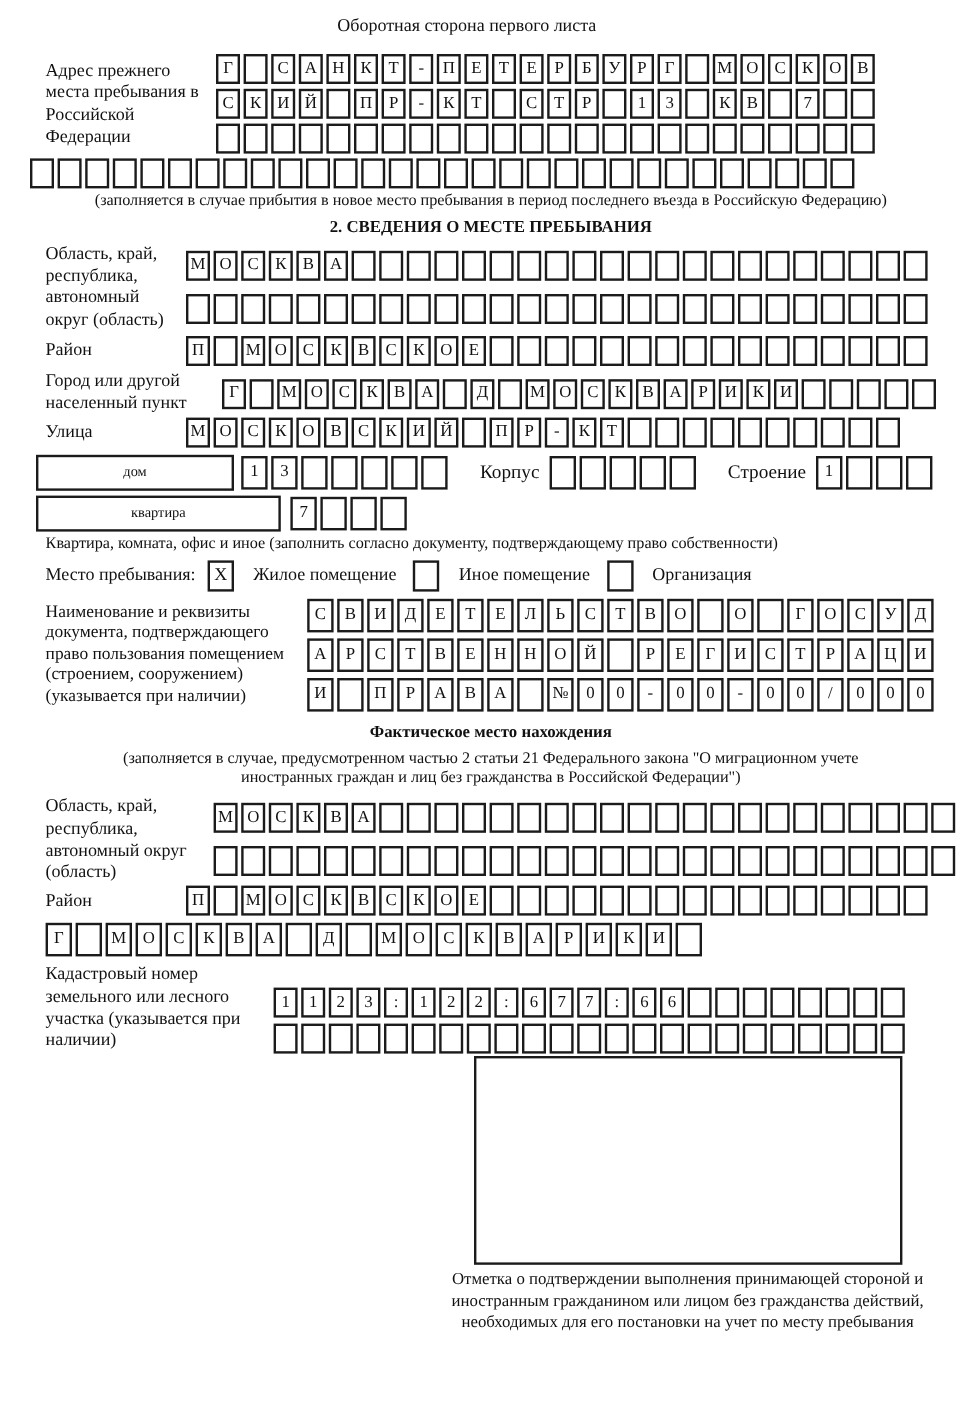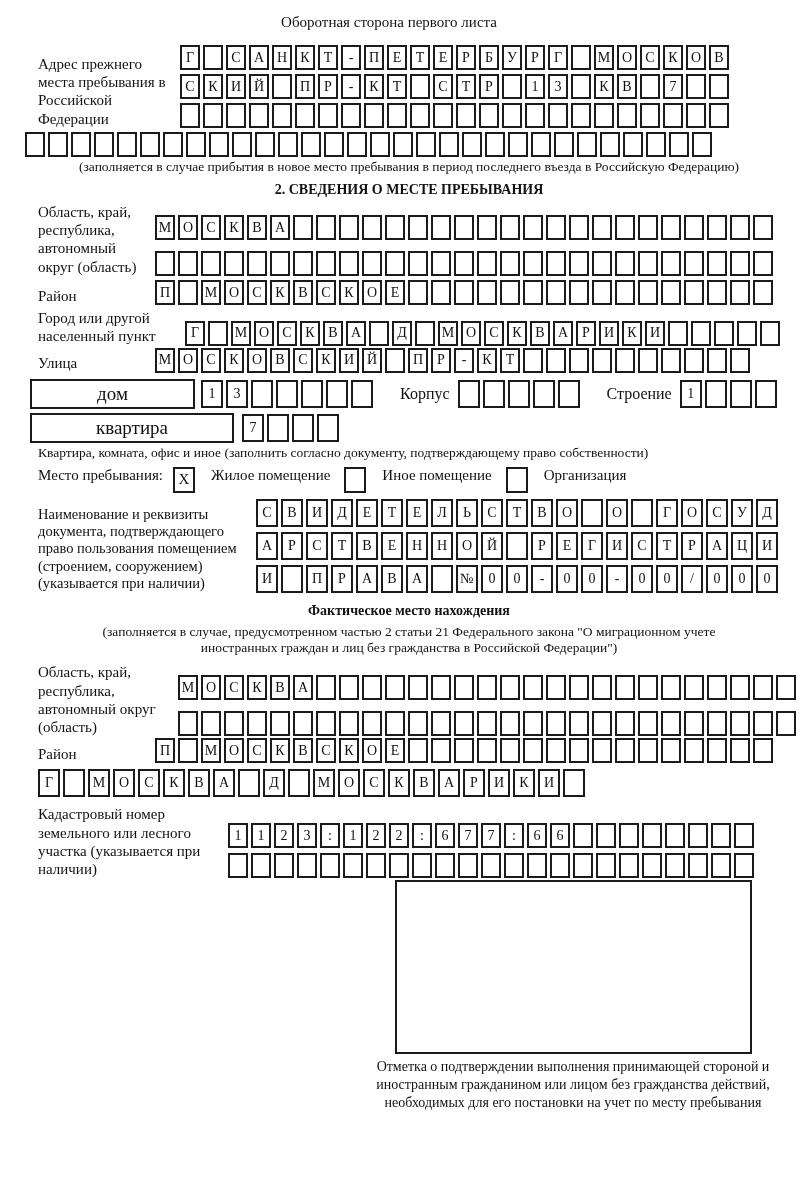--- a/index.html
+++ b/index.html
@@ -3,44 +3,44 @@
 <meta charset="utf-8">
 <style>
   html,body{margin:0;padding:0;background:#fff;}
   body{
     width:800px;height:1180px;overflow:hidden;
     font-family:"Liberation Serif","DejaVu Serif",serif;
     color:#111;
   }
   .page{width:800px;height:1180px;box-sizing:border-box;padding:14px 20px 0 38px;position:relative;}
   .top-note{text-align:center;font-size:15px;padding-right:40px;margin-bottom:14px;}
-  .frow{display:flex;align-items:flex-end;}
+  .frow{display:flex;align-items:center;}
   .flabel{flex:none;font-size:15px;line-height:1.22;padding-right:8px;box-sizing:border-box;}
   .gcol{display:flex;flex-direction:column;}
   .grid{display:flex;flex-wrap:nowrap;}
   .cell{
     flex:none;display:inline-flex;justify-content:center;align-items:center;
     width:20px;height:25px;box-sizing:border-box;border:2px solid #1b1b1b;
     margin-right:3px;font-size:14px;line-height:1;background:#fff;
   }
   .wide .cell{width:22px;height:28px;}
   .caption{font-size:13.5px;line-height:1.25;}
   .center{text-align:center;}
   .sec-title{font-weight:bold;font-size:14px;text-align:center;margin:6px 0 5px 0;}
   .widebox{
     flex:none;box-sizing:border-box;border:2px solid #1b1b1b;height:30px;
-    display:flex;justify-content:center;align-items:center;font-size:19px;background:#fff;
+    display:flex;justify-content:center;align-items:center;font-size:12px;background:#fff;
   }
   .inline-lb{flex:none;font-size:16px;line-height:30px;padding:0 8px;margin-left:16px;}
   .checkbox{
     flex:none;display:inline-flex;justify-content:center;align-items:center;
     width:22px;height:26px;box-sizing:border-box;border:2px solid #1b1b1b;
     font-size:15px;background:#fff;
   }
-  .mesto-row{display:flex;font-size:15px;margin-top:5px;}
+  .mesto-row{display:flex;align-items:center;font-size:15px;margin-top:5px;}
   .mesto-row .olabel{padding:0 14px 0 16px;}
   .mark-box{box-sizing:border-box;border:2px solid #1b1b1b;width:357px;height:174px;margin-left:357px;background:#fff;}
   .mark-caption{width:410px;margin-left:330px;text-align:center;font-size:14px;line-height:1.28;margin-top:4px;}
   .mt2{margin-top:2px;}.mt4{margin-top:4px;}.mt6{margin-top:6px;}
 </style>
 </head>
 <body>
 
 <div class="page">
 

